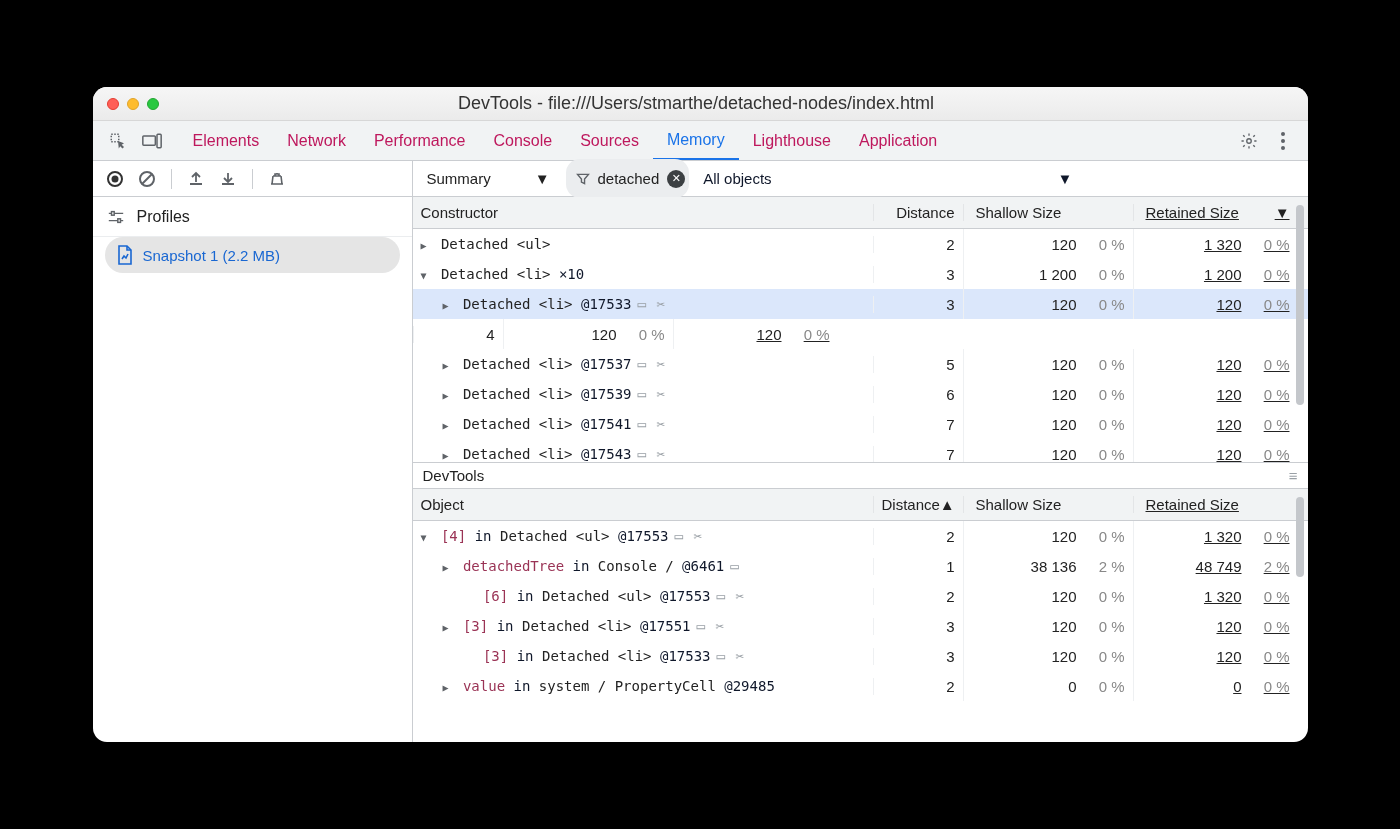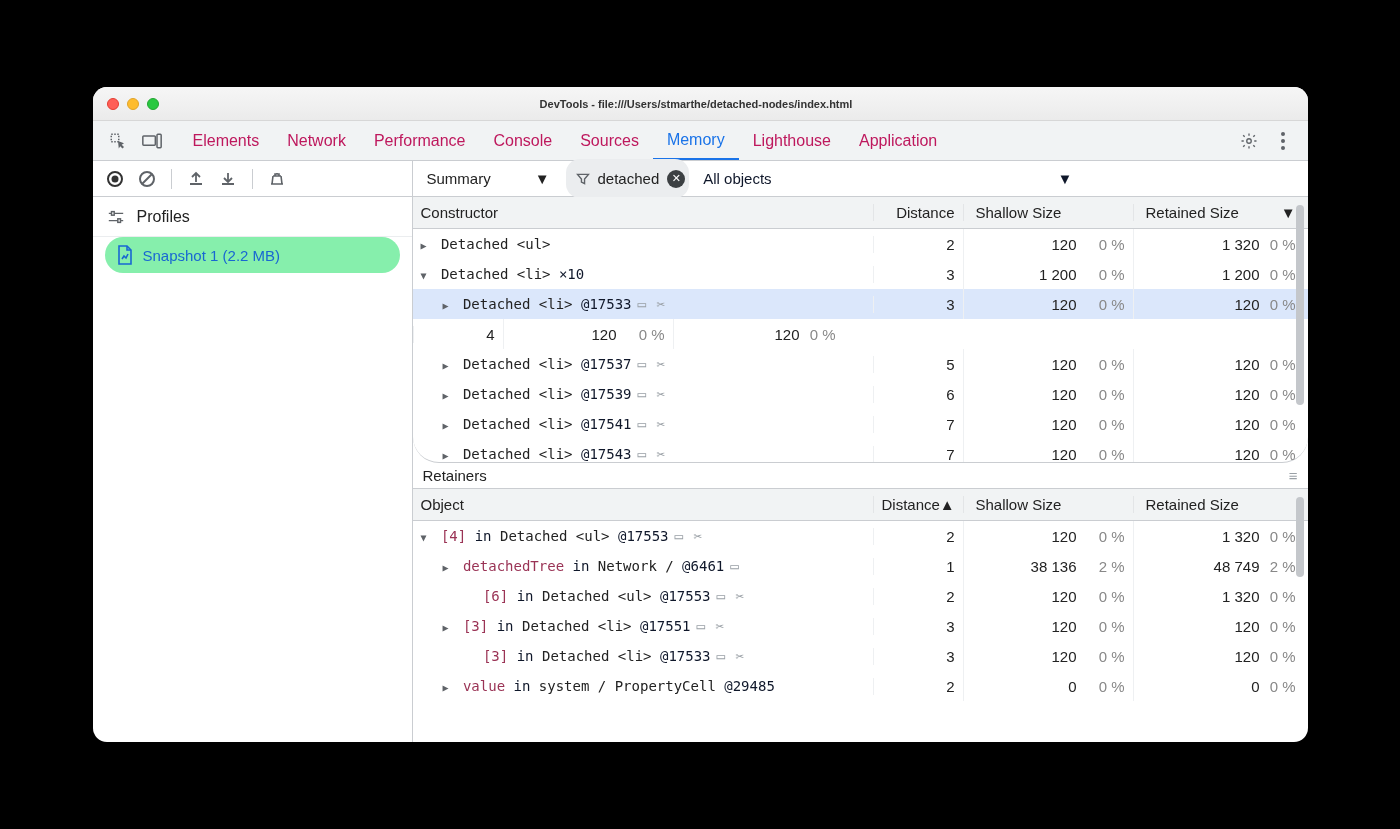--- a/index.html
+++ b/index.html
@@ -33,21 +33,21 @@
     border-bottom: 1px solid #d7d7d7;
     position: relative;
   }
   .traffic { display: flex; gap: 8px; }
   .dot { width: 12px; height: 12px; border-radius: 50%; }
   .dot.red    { background:#ff5f57; border:.5px solid #e33e32;}
   .dot.yellow { background:#febc2e; border:.5px solid #e0a32a;}
   .dot.green  { background:#28c840; border:.5px solid #24a532;}
   .titlebar .title {
     position:absolute; left:0; right:8px; text-align:center;
-    font-weight:700; font-size:11px; color:#333;
+    font-weight:400; font-size:18px; color:#333;
   }
   
   .tabs-strip {
     height: 40px;
     background:#f1f3f4;
     border-bottom:1px solid #cacdd1;
     display:flex; align-items:center;
     padding:0 8px;
   }
   .tabs-strip .icon-btn {
@@ -101,49 +101,49 @@
     display:flex; flex-direction:column;
   }
   .profiles-hdr{
     height:40px; border-bottom:1px solid #ebedef;
     display:flex;align-items:center; gap:12px; padding:0 14px;
     font-size:16px;
   }
   .heap-label{ padding:16px 14px 8px; font-size:15px; }
   .snapshot-item{
     margin:0 12px; padding:8px 12px; border-radius:20px;
-    background:#86efac; color:#1967d2;
+    background:#e5e5e5; color:#1967d2;
     display:flex;align-items:center;gap:10px;font-size:15px;
   }
   
   .grids {
     flex:1; display:flex; flex-direction:column; min-width:0;
   }
   .grid {
     display:flex; flex-direction:column; min-height:0;
   }
-  .top-grid{ flex:1.05; border-bottom:1px solid #cacdd1;border-radius:26px;}
+  .top-grid{ flex:1.05; border-bottom:1px solid #cacdd1;}
   .retainers-title{
     height:26px; border-bottom:1px solid #cacdd1;
     display:flex;align-items:center;justify-content:space-between;
     padding:0 10px; font-size:15px;
   }
   .bottom-grid{ flex:1;}
   .grid-header, .grid-row {
     display:flex; align-items:center;
     font-size:15px;
   }
   .grid-header{
     height:32px; background:#f1f3f4; border-bottom:1px solid #cacdd1;
   }
   .col { padding:0 8px; }
   .c-constructor{ flex:1; }
   .c-dist{ width:90px; text-align:right; border-left:1px solid #e3e5e7;}
   .c-shallow{ width:170px; text-align:right; border-left:1px solid #e3e5e7; display:flex; justify-content:flex-end; gap:14px;}
-  .c-retain{ width:175px; text-align:right; border-left:1px solid #e3e5e7; display:flex; justify-content:flex-end; gap:2px; padding-right:12px;}
+  .c-retain{ width:175px; text-align:right; border-left:1px solid #e3e5e7; display:flex; justify-content:flex-end; gap:14px; padding-right:18px;text-decoration:underline;}
   .grid-header .c-retain{ justify-content:space-between; padding-left:12px;}
   .grid-body{ overflow:auto; flex:1;}
   .grid-row{ height:30px;}
   .grid-row.selected{ background:#dbe7fb;}
   .grid-row .c-shallow, .grid-row .c-retain{ height:100%; align-items:center;}
   .grid-body .c-dist, .grid-body .c-shallow, .grid-body .c-retain{ border-left:1px solid #eef0f2; }
   .pct{ color:#888; min-width:34px; text-align:right;}
   .objid{ color:#0f172a;}
   .mono{ font-family:Menlo,Consolas,monospace; font-size:14px;}
   .tri{ display:inline-block; width:12px; color:#5f6368; font-size:10px;}
@@ -390,21 +390,21 @@
               <div class="col c-retain">
                 <span>120</span>
                 <span class="pct">0 %</span>
               </div>
             </div>
           </div>
         <div class="scrollbar" style="top:8px;height:200px;"></div>
       </div>
 
       <div class="retainers-title">
-        <span>Retainers</span>
+        <span>DevTools</span>
         <span style="color:#9aa0a6;">≡</span>
       </div>
 
       <div class="grid bottom-grid">
         <div class="grid-header">
           <div class="col c-constructor">Object</div>
           <div class="col c-dist">
             <span>Distance</span><span>▲</span>
           </div>
           <div class="col c-shallow" style="justify-content:flex-start;padding-left:12px;">Shallow Size</div>
@@ -417,21 +417,21 @@
               <div class="col c-shallow">
                 <span>120</span>
                 <span class="pct">0 %</span>
               </div>
               <div class="col c-retain">
                 <span>1 320</span>
                 <span class="pct">0 %</span>
               </div>
             </div>
             <div class="grid-row">
-              <div class="col c-constructor mono indent1"><span class="tri">▶</span> <span class="idx">detachedTree</span><span class="objid"> in </span><span>Network /</span> <span class="objid">@6461</span><span class="miniicon">▭</span></div>
+              <div class="col c-constructor mono indent1"><span class="tri">▶</span> <span class="idx">detachedTree</span><span class="objid"> in </span><span>Console /</span> <span class="objid">@6461</span><span class="miniicon">▭</span></div>
               <div class="col c-dist">1</div>
               <div class="col c-shallow">
                 <span>38 136</span>
                 <span class="pct">2 %</span>
               </div>
               <div class="col c-retain">
                 <span>48 749</span>
                 <span class="pct">2 %</span>
               </div>
             </div>

